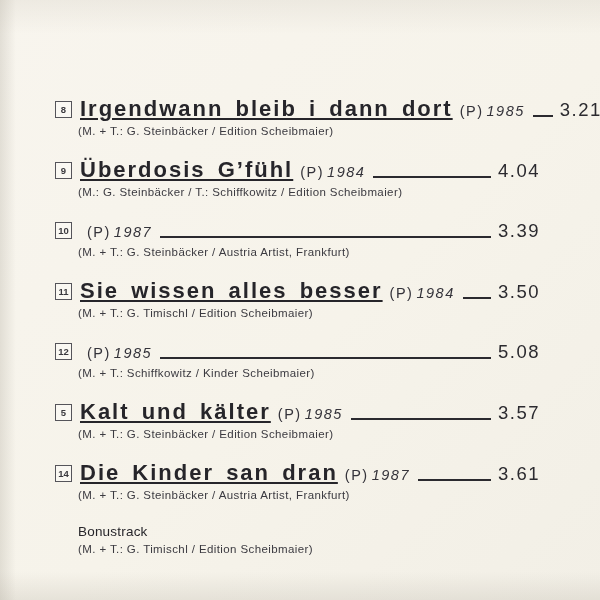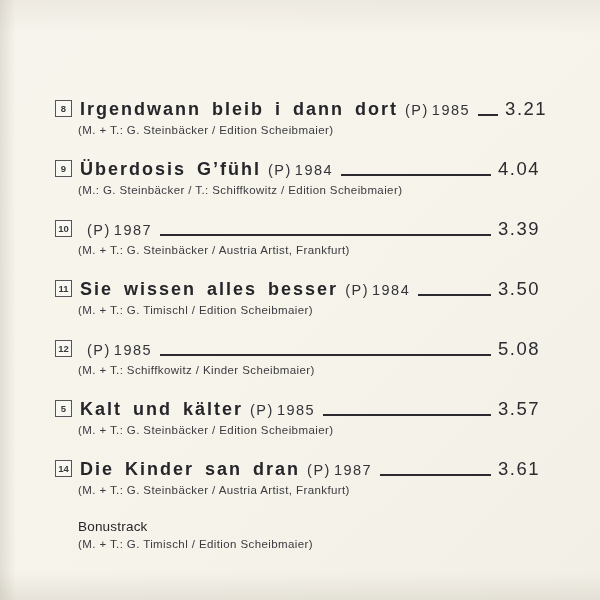--- a/index.html
+++ b/index.html
@@ -35,32 +35,33 @@
     font-size: 9.5px;
     font-weight: bold;
     color: #3a393e;
     margin-right: 8px;
     position: relative; top: -1px;
     align-self: center;
     background: rgba(255,255,255,0.35);
   }
   .title {
     font-weight: bold;
-    font-size: 18px;
+    font-size: 22px;
     letter-spacing: 2px;
     word-spacing: 4px;
     color: #26252a;
+    text-decoration: underline;
   }
   .meta {
     font-size: 14.5px;
     letter-spacing: 1.5px;
     color: #34333a;
     margin-left: 7px;
   }
-  .meta .year { margin-left: 3px; }
+  .meta .year { margin-left: 3px; font-style: italic; }
   .leader {
     flex: 1 1 auto;
     border-bottom: 2px solid #2b2a2f;
     align-self: flex-end;
     margin: 0 7px 4px 8px;
     min-width: 20px;
   }
   .time {
     flex: 0 0 auto;
     font-size: 18.5px;

